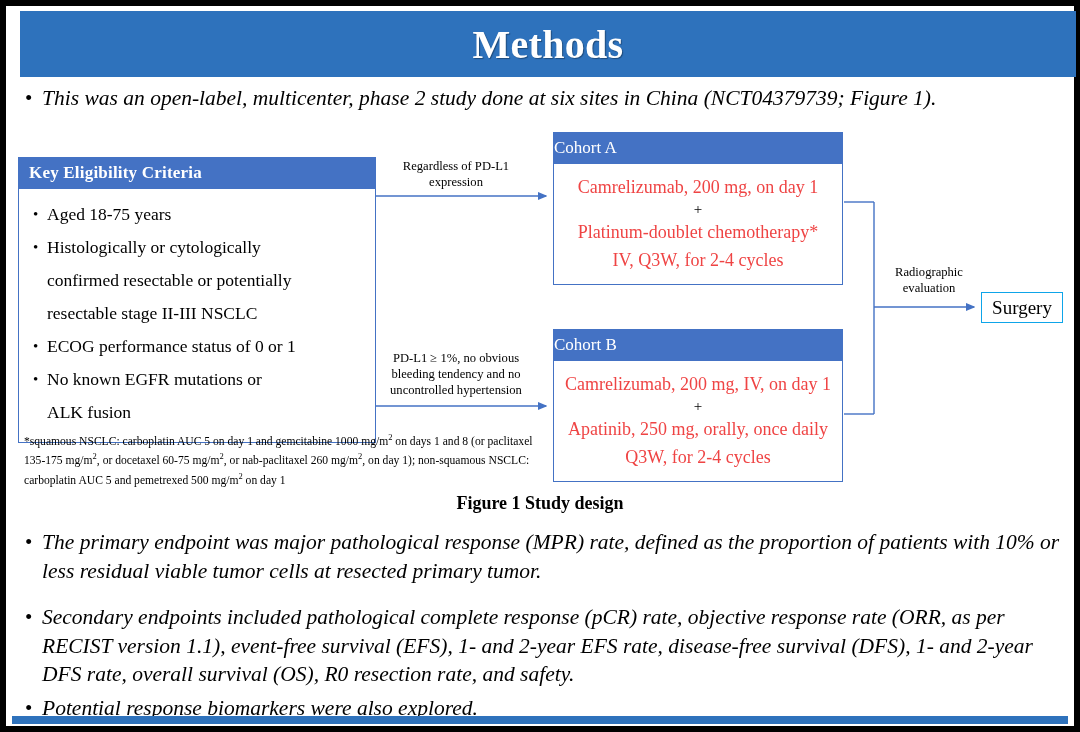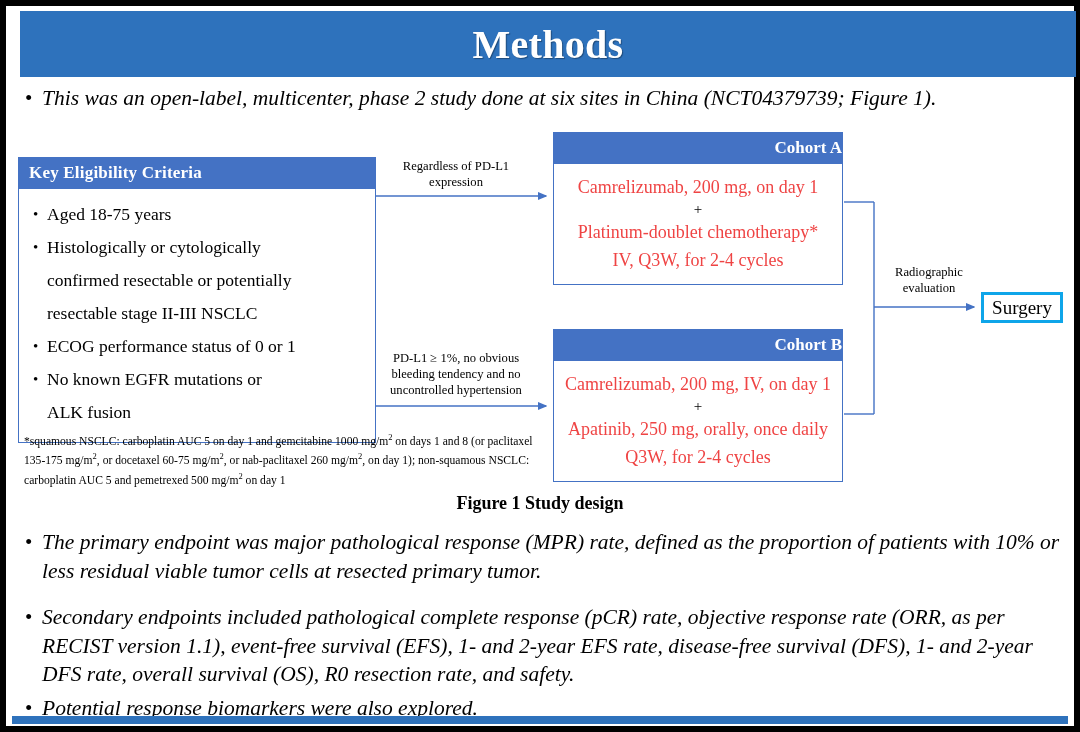--- a/index.html
+++ b/index.html
@@ -133,22 +133,22 @@
   .cohort-box {
     position: absolute;
     width: 290px;
     border: 1px solid #4472C4;
     background: #ffffff;
   }
   .cohort-header {
     background: #4472C4;
     color: #ffffff;
     font-size: 17px;
-    font-weight: bold;
-    text-align: right;
+    font-weight: normal;
+    text-align: left;
     padding: 5px 0 6px 0;
   }
   .cohort-body {
     padding: 9px 6px 10px 6px;
     text-align: center;
   }
   .cohort-line {
     font-size: 18px;
     line-height: 28px;
     color: #ef4444;
@@ -162,21 +162,21 @@
   #cohort-a { left: 547px; top: 126px; }
   #cohort-b { left: 547px; top: 323px; }
 
   
   .surgery-box {
     position: absolute;
     left: 975px;
     top: 286px;
     width: 82px;
     height: 31px;
-    border: 3px solid #0ea5e9;
+    border: 1px solid #0ea5e9;
     background: #ffffff;
     display: flex;
     align-items: center;
     justify-content: center;
     font-size: 19px;
     color: #000;
   }
 
   
   .conn-label {

